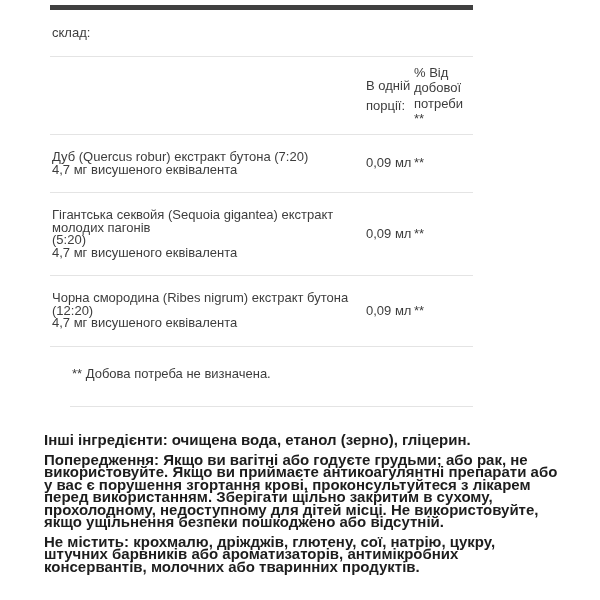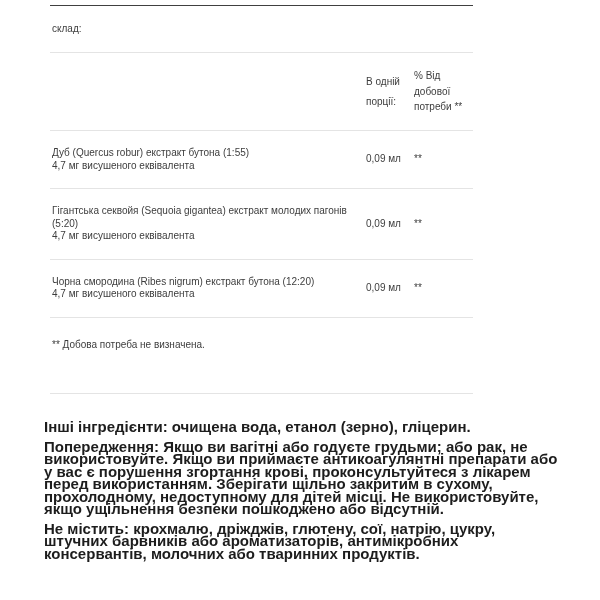--- a/index.html
+++ b/index.html
@@ -8,36 +8,36 @@
     background: #ffffff;
     font-family: "Liberation Sans", "DejaVu Sans", sans-serif;
     -webkit-font-smoothing: antialiased;
   }
   .sheet { position: relative; width: 600px; height: 600px; background: #ffffff; overflow: hidden; }
 
   
   .facts {
     margin: 5px 0 0 50px;
     width: 423px;
-    border-top: 1px solid #404040;
+    border-top: 5px solid #404040;
     color: #3d3d3d;
-    font-size: 10px;
+    font-size: 13px;
     line-height: 12.5px;
   }
   .frow {
     box-sizing: border-box;
     border-bottom: 1px solid #e4e4e4;
     display: flex;
     align-items: center;
     padding-left: 2px;
   }
   .frow.simple { min-height: 47px; }
   .frow.header { min-height: 78px; }
   .frow.ing { padding-top: 16px; padding-bottom: 16px; }
-  .frow.footnote-row { padding-top: 21px; padding-bottom: 42px; }
+  .frow.footnote-row { padding-top: 21px; padding-bottom: 26px; margin-left: 20px; }
 
   .cell-name { flex: 0 0 314px; white-space: pre-line; }
   .cell-amount { flex: 0 0 48px; }
   .cell-dv { flex: 0 0 59px; }
 
   .hdr-amount { line-height: 20px; }
   .hdr-dv { line-height: 15.5px; }
 
   
   .notes {
@@ -63,21 +63,21 @@
 
 
 
     <div class="frow header">
       <span class="cell-name"></span>
       <span class="cell-amount hdr-amount">В одній порції:</span>
       <span class="cell-dv hdr-dv">% Від добової потреби **</span>
     </div>
 
     <div class="frow ing">
-      <span class="cell-name">Дуб (Quercus robur) екстракт бутона (1:55)
+      <span class="cell-name">Дуб (Quercus robur) екстракт бутона (7:20)
 4,7 мг висушеного еквівалента</span>
       <span class="cell-amount">0,09 мл</span>
       <span class="cell-dv">**</span>
     </div>
 
     <div class="frow ing">
       <span class="cell-name">Гігантська секвойя (Sequoia gigantea) екстракт молодих пагонів
 (5:20)
 4,7 мг висушеного еквівалента</span>
       <span class="cell-amount">0,09 мл</span>

